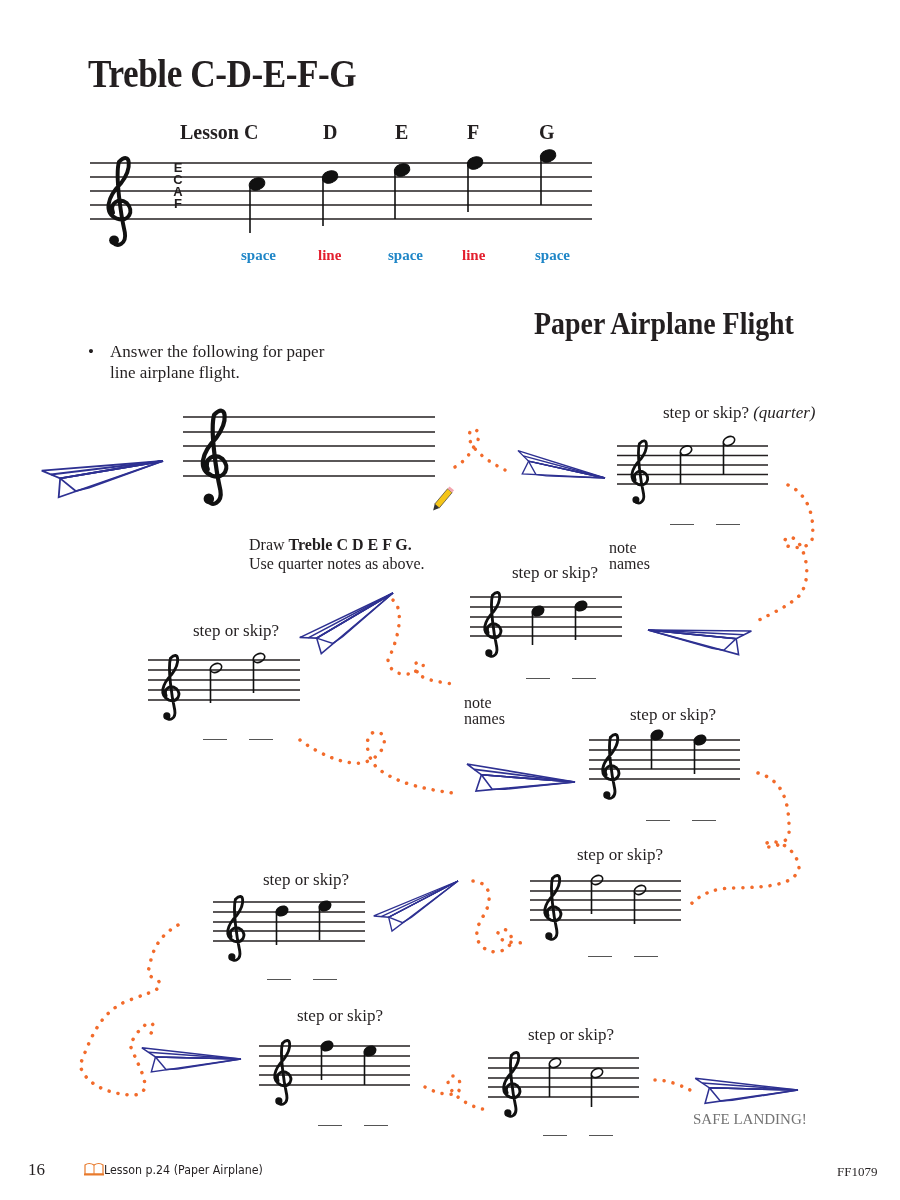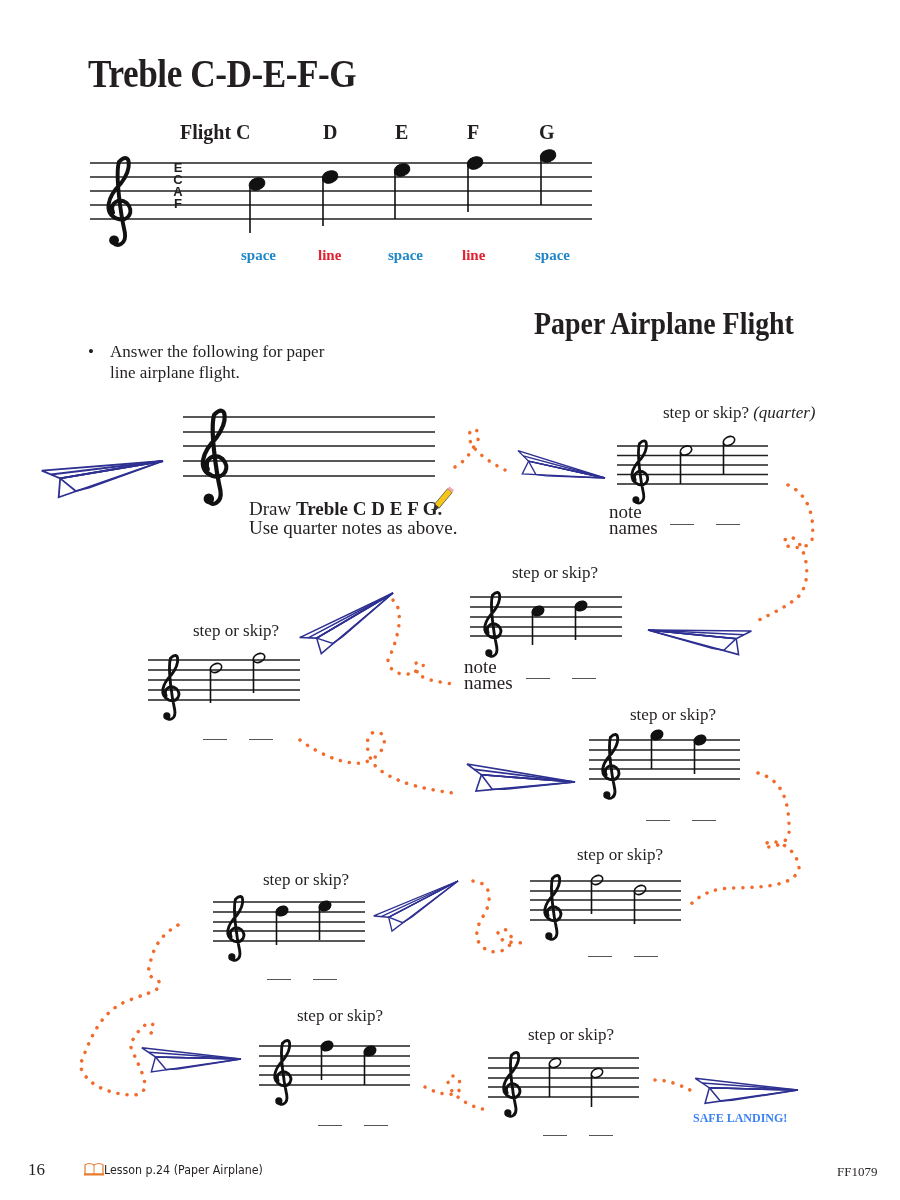--- a/index.html
+++ b/index.html
@@ -7,35 +7,35 @@
          font-family: "Liberation Serif", serif; color: #231f20; }
   .abs { position: absolute; }
   .title { font-family: "Liberation Serif", serif; font-weight: bold; font-size: 40px;
            letter-spacing: -0.5px; transform: scaleX(0.88); transform-origin: left top; }
   .sub-title { font-family: "Liberation Serif", serif; font-weight: bold; font-size: 31px;
            transform: scaleX(0.9); transform-origin: left top; white-space: nowrap; }
   .note-label { font-weight: bold; font-size: 20px; white-space: nowrap; }
   .lbl-space { color: #1f86c7; font-weight: bold; font-size: 15px; }
   .lbl-line { color: #e31e2d; font-weight: bold; font-size: 15px; }
   .instr { font-size: 17px; line-height: 21px; }
-  .small { font-size: 19px; line-height: 18px; }
+  .small { font-size: 16px; line-height: 18px; margin-top: 36px; }
   .q { font-size: 17px; white-space: nowrap; }
-  .safe { color: #3b82f6; font-weight: bold; font-size: 12px; white-space: nowrap; }
+  .safe { color: #737373; font-weight: normal; font-size: 15px; white-space: nowrap; }
   .footer-num { font-size: 17px; }
   .footer-text { font-family: "DejaVu Sans", sans-serif; font-size: 13px; transform: scaleX(0.85); transform-origin: left top; white-space: nowrap; }
   .footer-code { font-size: 13px; }
   svg.layer { position: absolute; left: 0; top: 0; }
   .blank { position: absolute; height: 1px; width: 24px; background: #555; }
 </style>
 </head>
 <body>
 
 <div class="abs title" style="left:88px; top:50px;">Treble C-D-E-F-G</div>
 
-<div class="abs note-label" style="left:180px; top:121px;">Flight C</div>
+<div class="abs note-label" style="left:180px; top:121px;">Lesson C</div>
 <div class="abs note-label" style="left:323px; top:121px;">D</div>
 <div class="abs note-label" style="left:395px; top:121px;">E</div>
 <div class="abs note-label" style="left:467px; top:121px;">F</div>
 <div class="abs note-label" style="left:539px; top:121px;">G</div>
 
 <div class="abs lbl-space" style="left:241px; top:247px;">space</div>
 <div class="abs lbl-line" style="left:318px; top:247px;">line</div>
 <div class="abs lbl-space" style="left:388px; top:247px;">space</div>
 <div class="abs lbl-line" style="left:462px; top:247px;">line</div>
 <div class="abs lbl-space" style="left:535px; top:247px;">space</div>

